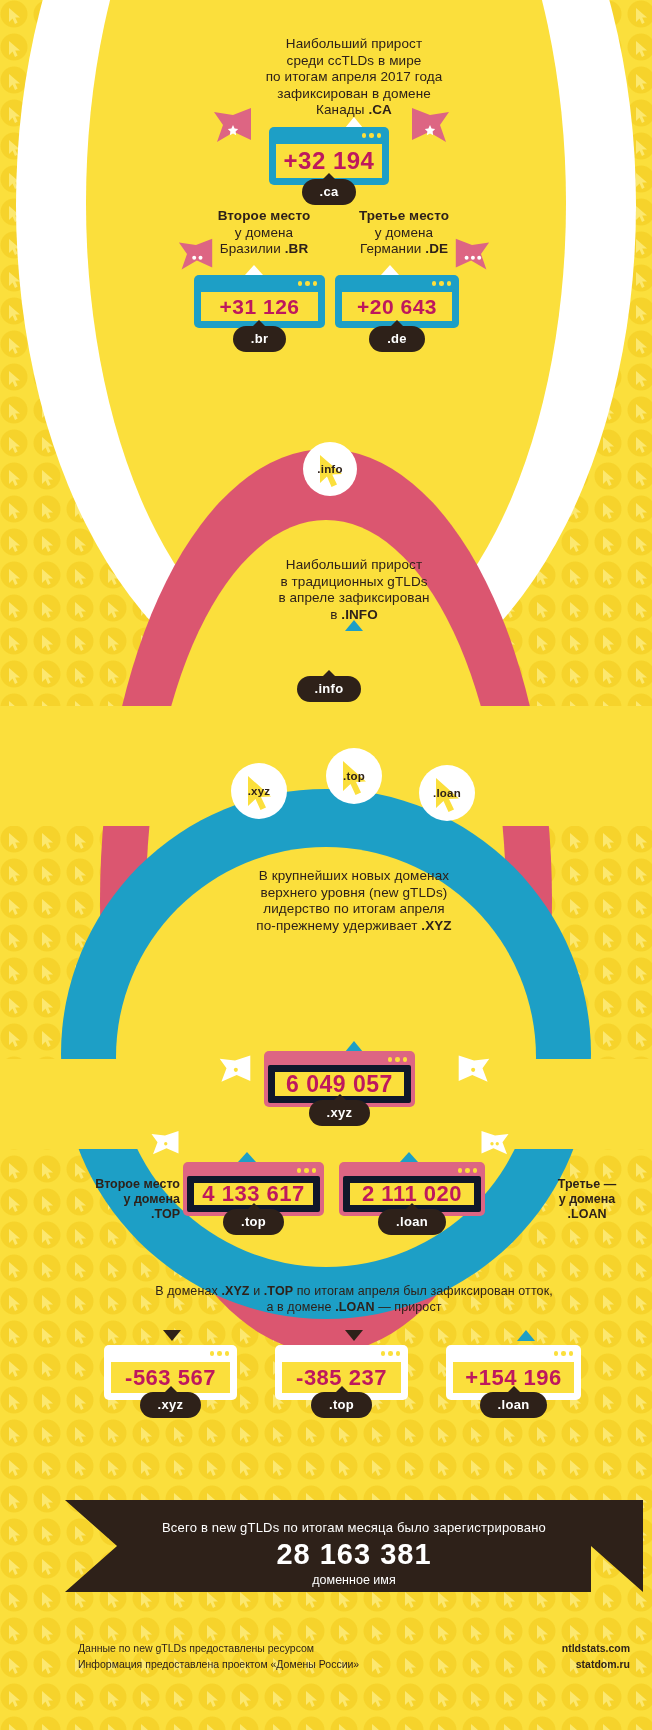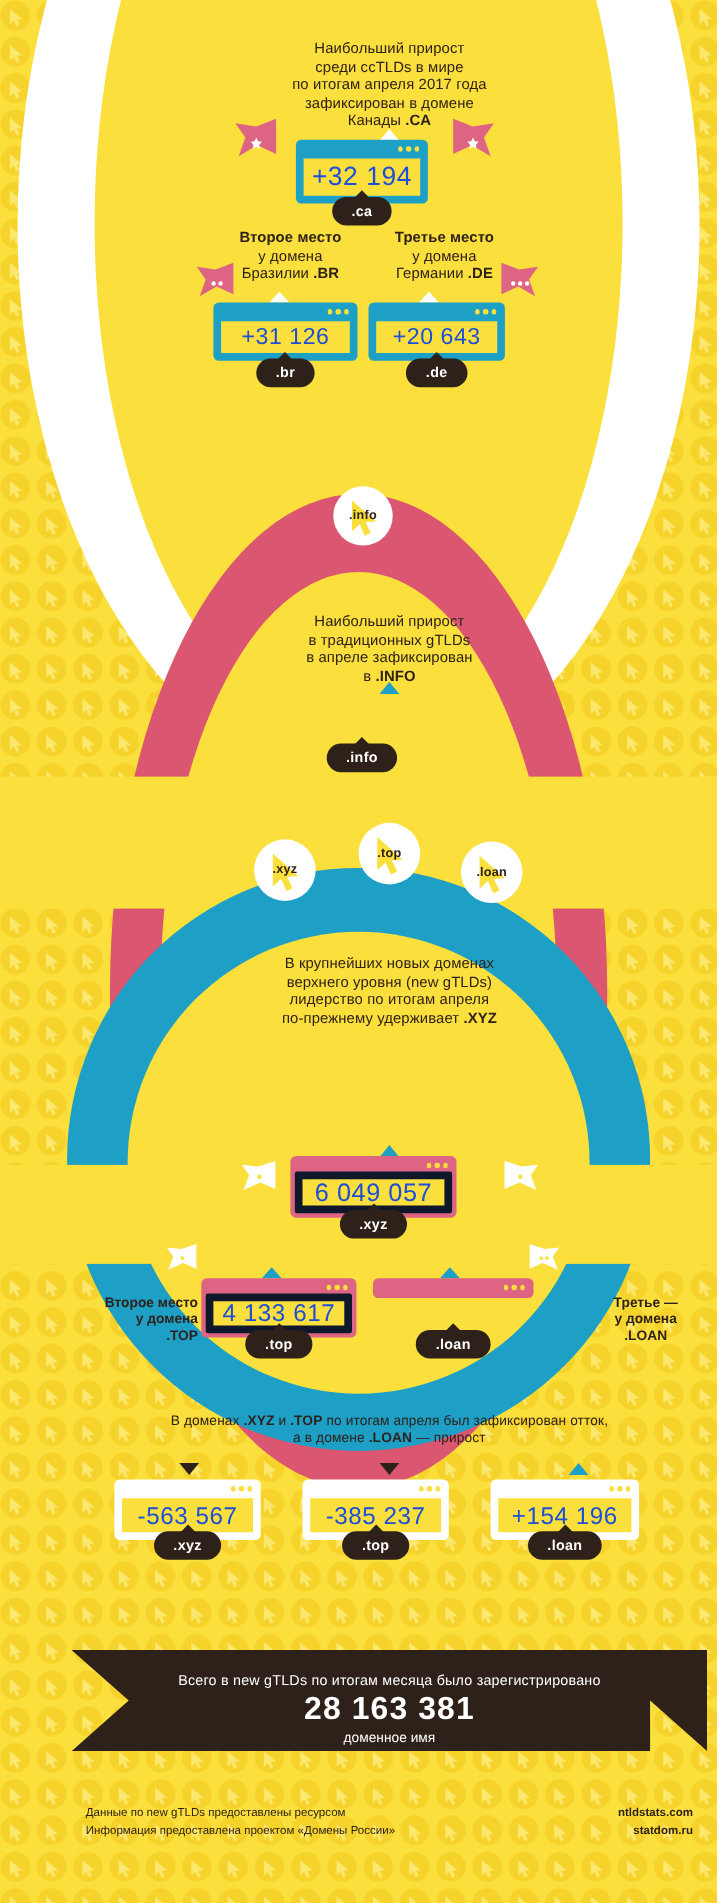--- a/index.html
+++ b/index.html
@@ -75,21 +75,21 @@
   
   .win{
     position:relative; display:inline-block;
     border-radius:5px; padding:4px;
   }
   .win .bar{ height:10px; position:relative; }
   .win .dots{ position:absolute; right:4px; top:2px; display:flex; gap:3px; }
   .win .dots i{ width:4.5px; height:4.5px; border-radius:50%; background:#FBDF3C; display:block; }
   .win .screen{
     border-radius:2px; background:#FBDF3C;
-    color:#1d4ed8; font-weight:normal; letter-spacing:.5px;
+    color:#be185d; font-weight:bold; letter-spacing:.5px;
     display:flex; align-items:center; justify-content:center;
   }
   .win.blue{ background:#1D9FC6; }
   .win.blue .screen{ border:3px solid #1D9FC6; }
   .win.pink{ background:#DD6583; }
   .win.pink .dots i{ background:#FBDF3C; }
   .win.pink .screen{ border:7px solid #0f172a; }
   .win.white{ background:#ffffff; }
   .win.white .dots i{ background:#FBDF3C; }
   .win.white .screen{ border:3px solid #ffffff; }
@@ -348,20 +348,21 @@
 
   <div class="tri-up" style="position:absolute; left:372px; top:1152px; border-bottom:10px solid #1D9FC6;"></div>
   <div class="win pink" style="position:absolute; left:311px; top:1162px; width:146px;">
     <div class="bar">
       <div class="dots">
           <i></i>
           <i></i>
           <i></i>
         </div>
     </div>
+    <div class="screen" style="height:36px; font-size:22px;">2 111 020</div>
   </div>
   <div style="position:absolute; left:311px; top:1209px; width:146px; text-align:center;">
     <span class="pill">.loan</span>
   </div>
 
   <div class="blk" style="left:46px; top:1283px; width:560px;">
     <div class="ttl" style="font-size:12.5px; line-height:16px;">В доменах <b>.XYZ</b> и <b>.TOP</b> по итогам апреля был зафиксирован отток,<br>а в домене <b>.LOAN</b> — прирост</div>
   </div>
 
   <div class="tri-dn" style="position:absolute; left:135px; top:1330px; border-top:11px solid #2E2119;"></div>

